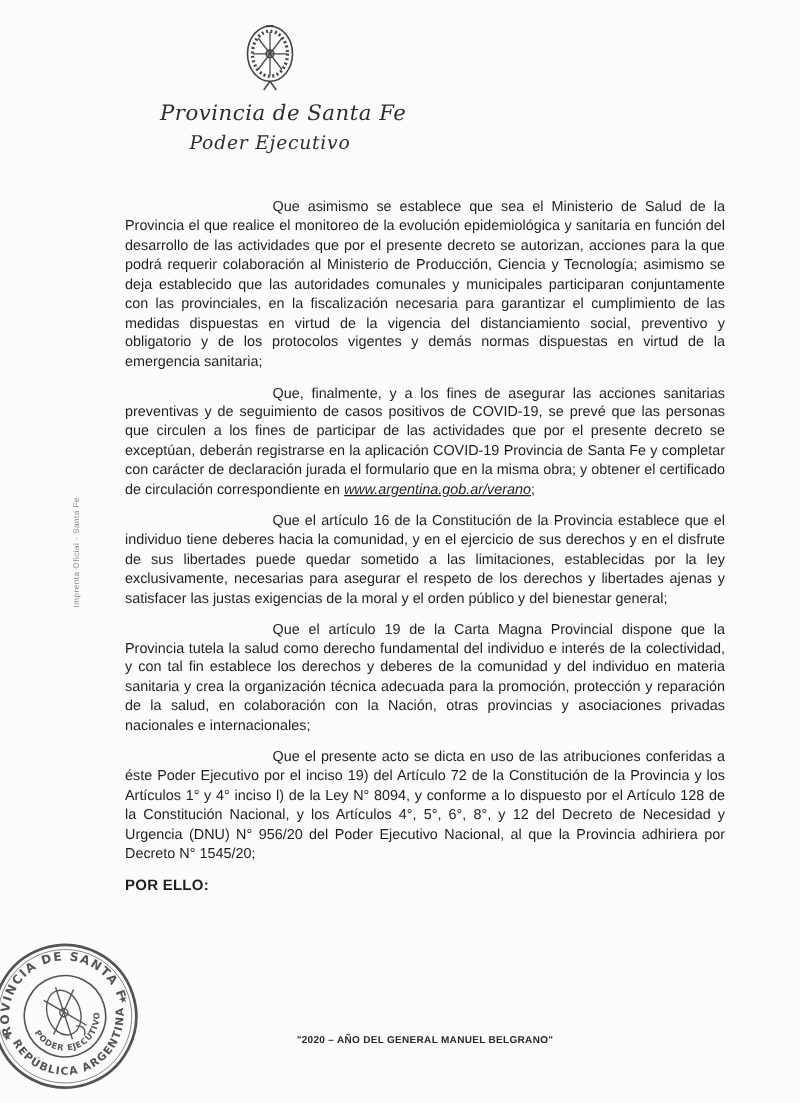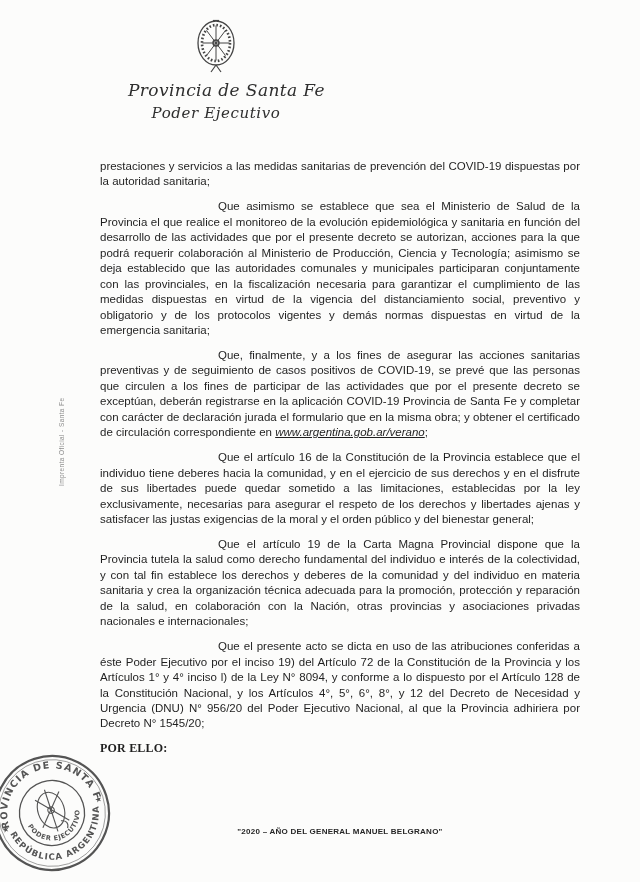--- a/index.html
+++ b/index.html
@@ -57,21 +57,20 @@
     text-align-last: left;
     color: #1f1f1f;
   }
   .content p { margin: 0 0 9.5px 0; }
   .content p.q { text-indent: 118px; }
   .closing {
     font-weight: bold;
     font-size: 12px;
     margin-top: 13px;
     letter-spacing: 0.2px;
-    font-family: Liberation Serif, serif;
   }
   .doc-link { text-decoration: underline; font-style: italic; }
 
   
   .footer-line {
     position: absolute; left: 100px; top: 827px; width: 480px;
     text-align: center;
     font-size: 8px;
     font-weight: bold;
     letter-spacing: 0.25px;
@@ -115,21 +114,20 @@
         </g>
       </svg>
     </span>
     <div class="script-title">Provincia de Santa Fe</div>
     <div class="script-sub">Poder Ejecutivo</div>
   </div>
 
   <div class="side-note">Imprenta Oficial - Santa Fe</div>
 
   <div class="content">
-    <p>prestaciones y servicios a las medidas sanitarias de prevención del COVID-19 dispuestas por la autoridad sanitaria;</p>
     <p class="q">Que asimismo se establece que sea el Ministerio de Salud de la Provincia el que realice el monitoreo de la evolución epidemiológica y sanitaria en función del desarrollo de las actividades que por el presente decreto se autorizan, acciones para la que podrá requerir colaboración al Ministerio de Producción, Ciencia y Tecnología; asimismo se deja establecido que las autoridades comunales y municipales participaran conjuntamente con las provinciales, en la fiscalización necesaria para garantizar el cumplimiento de las medidas dispuestas en virtud de la vigencia del distanciamiento social, preventivo y obligatorio y de los protocolos vigentes y demás normas dispuestas en virtud de la emergencia sanitaria;</p>
     <p class="q"><span>Que, finalmente, y a los fines de asegurar las acciones sanitarias preventivas y de seguimiento de casos positivos de COVID-19, se prevé que las personas que circulen a los fines de participar de las actividades que por el presente decreto se exceptúan, deberán registrarse en la aplicación COVID-19 Provincia de Santa Fe y completar con carácter de declaración jurada el formulario que en la misma obra; y obtener el certificado de circulación correspondiente en </span><span class="doc-link">www.argentina.gob.ar/verano</span><span>;</span></p>
     <p class="q">Que el artículo 16 de la Constitución de la Provincia establece que el individuo tiene deberes hacia la comunidad, y en el ejercicio de sus derechos y en el disfrute de sus libertades puede quedar sometido a las limitaciones, establecidas por la ley exclusivamente, necesarias para asegurar el respeto de los derechos y libertades ajenas y satisfacer las justas exigencias de la moral y el orden público y del bienestar general;</p>
     <p class="q">Que el artículo 19 de la Carta Magna Provincial dispone que la Provincia tutela la salud como derecho fundamental del individuo e interés de la colectividad, y con tal fin establece los derechos y deberes de la comunidad y del individuo en materia sanitaria y crea la organización técnica adecuada para la promoción, protección y reparación de la salud, en colaboración con la Nación, otras provincias y asociaciones privadas nacionales e internacionales;</p>
     <p class="q">Que el presente acto se dicta en uso de las atribuciones conferidas a éste Poder Ejecutivo por el inciso 19) del Artículo 72 de la Constitución de la Provincia y los Artículos 1° y 4° inciso l) de la Ley N° 8094, y conforme a lo dispuesto por el Artículo 128 de la Constitución Nacional, y los Artículos 4°, 5°, 6°, 8°, y 12 del Decreto de Necesidad y Urgencia (DNU) N° 956/20 del Poder Ejecutivo Nacional, al que la Provincia adhiriera por Decreto N° 1545/20;</p>
     <p class="closing">POR ELLO:</p>
   </div>
 
   <div class="footer-line">"2020 – AÑO DEL GENERAL MANUEL BELGRANO"</div>
 

